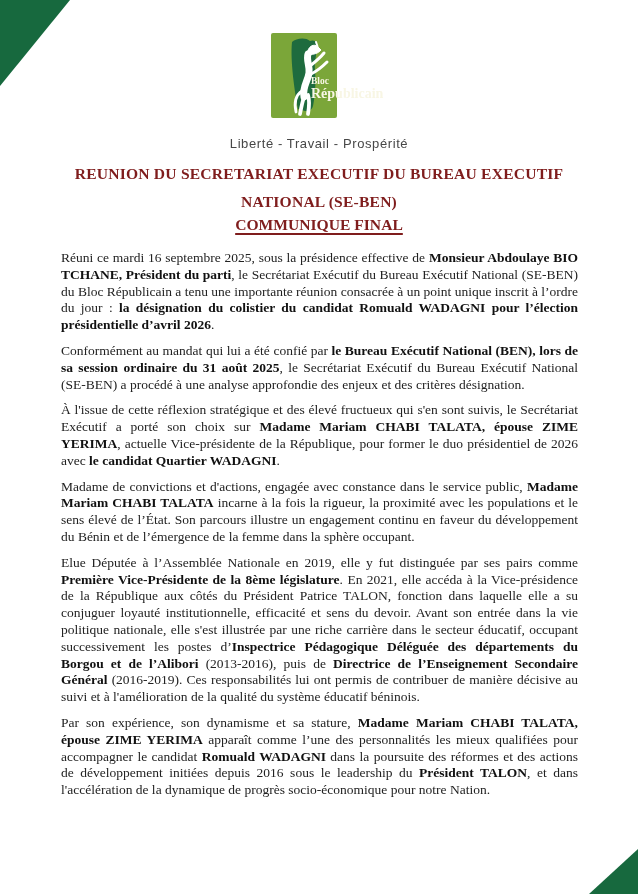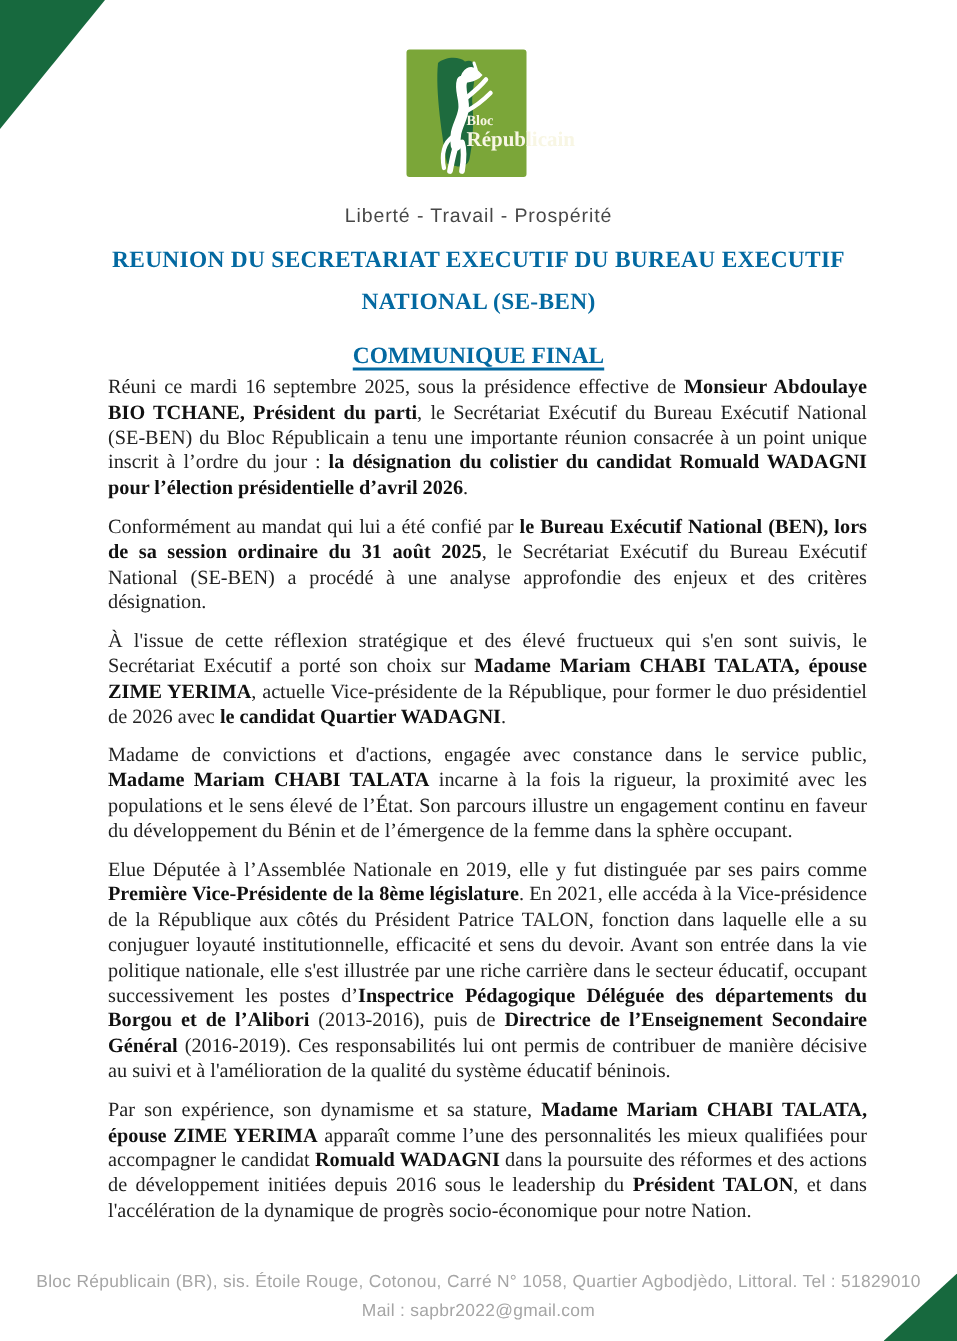--- a/index.html
+++ b/index.html
@@ -8,43 +8,43 @@
     overflow:hidden; font-family:"Liberation Serif", serif;
   }
 
   
   .tri-tl { position:absolute; top:0; left:0; width:70px; height:86px;
     background:#17693E; clip-path:polygon(0 0,100% 0,0 100%); }
   .tri-br { position:absolute; bottom:0; right:0; width:49px; height:45px;
     background:#17693E; clip-path:polygon(100% 0,100% 100%,0 100%); }
 
   
-  .logo { position:absolute; left:271px; top:33px; width:80px; height:85px;
+  .logo { position:absolute; left:271px; top:33px; width:66px; height:85px;
     background:#7BA639; border-radius:2px; }
   .logo svg { position:absolute; left:0; top:0; display:block; }
   .logo-text { position:absolute; left:40px; top:42px; color:#F8F6E4;
     font-family:"Liberation Serif", serif; font-weight:bold; }
   .logo-text .l1 { display:block; font-size:9.5px; line-height:12px; }
   .logo-text .l2 { display:block; font-size:14px; line-height:13px; }
 
   .tagline { position:absolute; top:136px; left:0; width:100%; text-align:center;
     font-family:"Liberation Sans", sans-serif; font-size:13px; color:#474747;
     letter-spacing:.6px; }
 
   
   .title-block { position:absolute; top:160px; left:49px; width:540px;
-    text-align:center; font-weight:bold; color:#0369a1; }
+    text-align:center; font-weight:bold; color:#7f1d1d; }
   .title { font-size:15.6px; line-height:28px; letter-spacing:.2px; }
-  .subtitle { display:inline-block; margin-top:13px; font-size:15.6px;
+  .subtitle { display:inline-block; font-size:15.6px;
     text-decoration:underline; text-underline-offset:3px; text-decoration-thickness:1.5px; }
 
   
   .doc-body { position:absolute; top:250px; left:61px; width:517px;
     color:#222222; font-size:13.5px; line-height:16.8px; text-align:justify; }
-  .doc-body p.para { margin:0 0 9px 11px; }
+  .doc-body p.para { margin:0 0 9px 0; }
   .doc-body b { color:#111111; }
 
   
   .footer { position:absolute; top:845px; left:0; width:100%; text-align:center;
     font-family:"Liberation Sans", sans-serif; font-size:11.6px; line-height:19px;
     color:#A5A5A5; letter-spacing:.2px; }
 </style>
 </head>
 <body>
 
@@ -81,20 +81,16 @@
 
   <div class="doc-body">
       <p class="para"><span>Réuni ce mardi 16 septembre 2025, sous la présidence effective de </span><b>Monsieur Abdoulaye BIO TCHANE, Président du parti</b><span>, le Secrétariat Exécutif du Bureau Exécutif National (SE-BEN) du Bloc Républicain a tenu une importante réunion consacrée à un point unique inscrit à l’ordre du jour : </span><b>la désignation du colistier du candidat Romuald WADAGNI pour l’élection présidentielle d’avril 2026</b><span>.</span></p>
       <p class="para"><span>Conformément au mandat qui lui a été confié par </span><b>le Bureau Exécutif National (BEN), lors de sa session ordinaire du 31 août 2025</b><span>, le Secrétariat Exécutif du Bureau Exécutif National (SE-BEN) a procédé à une analyse approfondie des enjeux et des critères désignation.</span></p>
       <p class="para"><span>À l'issue de cette réflexion stratégique et des élevé fructueux qui s'en sont suivis, le Secrétariat Exécutif a porté son choix sur </span><b>Madame Mariam CHABI TALATA, épouse ZIME YERIMA</b><span>, actuelle Vice-présidente de la République, pour former le duo présidentiel de 2026 avec </span><b>le candidat Quartier WADAGNI</b><span>.</span></p>
       <p class="para"><span>Madame de convictions et d'actions, engagée avec constance dans le service public, </span><b>Madame Mariam CHABI TALATA</b><span> incarne à la fois la rigueur, la proximité avec les populations et le sens élevé de l’État. Son parcours illustre un engagement continu en faveur du développement du Bénin et de l’émergence de la femme dans la sphère occupant.</span></p>
       <p class="para"><span>Elue Députée à l’Assemblée Nationale en 2019, elle y fut distinguée par ses pairs comme </span><b>Première Vice-Présidente de la 8ème législature</b><span>. En 2021, elle accéda à la Vice-présidence de la République aux côtés du Président Patrice TALON, fonction dans laquelle elle a su conjuguer loyauté institutionnelle, efficacité et sens du devoir. Avant son entrée dans la vie politique nationale, elle s'est illustrée par une riche carrière dans le secteur éducatif, occupant successivement les postes d’</span><b>Inspectrice Pédagogique Déléguée des départements du Borgou et de l’Alibori</b><span> (2013-2016), puis de </span><b>Directrice de l’Enseignement Secondaire Général</b><span> (2016-2019). Ces responsabilités lui ont permis de contribuer de manière décisive au suivi et à l'amélioration de la qualité du système éducatif béninois.</span></p>
       <p class="para"><span>Par son expérience, son dynamisme et sa stature, </span><b>Madame Mariam CHABI TALATA, épouse ZIME YERIMA</b><span> apparaît comme l’une des personnalités les mieux qualifiées pour accompagner le candidat </span><b>Romuald WADAGNI</b><span> dans la poursuite des réformes et des actions de développement initiées depuis 2016 sous le leadership du </span><b>Président TALON</b><span>, et dans l'accélération de la dynamique de progrès socio-économique pour notre Nation.</span></p>
     </div>
 
-  <div class="footer">
-    <div>Bloc Républicain (BR), sis. Étoile Rouge, Cotonou, Carré N° 1058, Quartier Agbodjèdo, Littoral. Tel : 51829010</div>
-    <div>Mail : sapbr2022@gmail.com</div>
-  </div>
 
   <div class="tri-br"></div>
 
 </div>
 
 </body></html>

